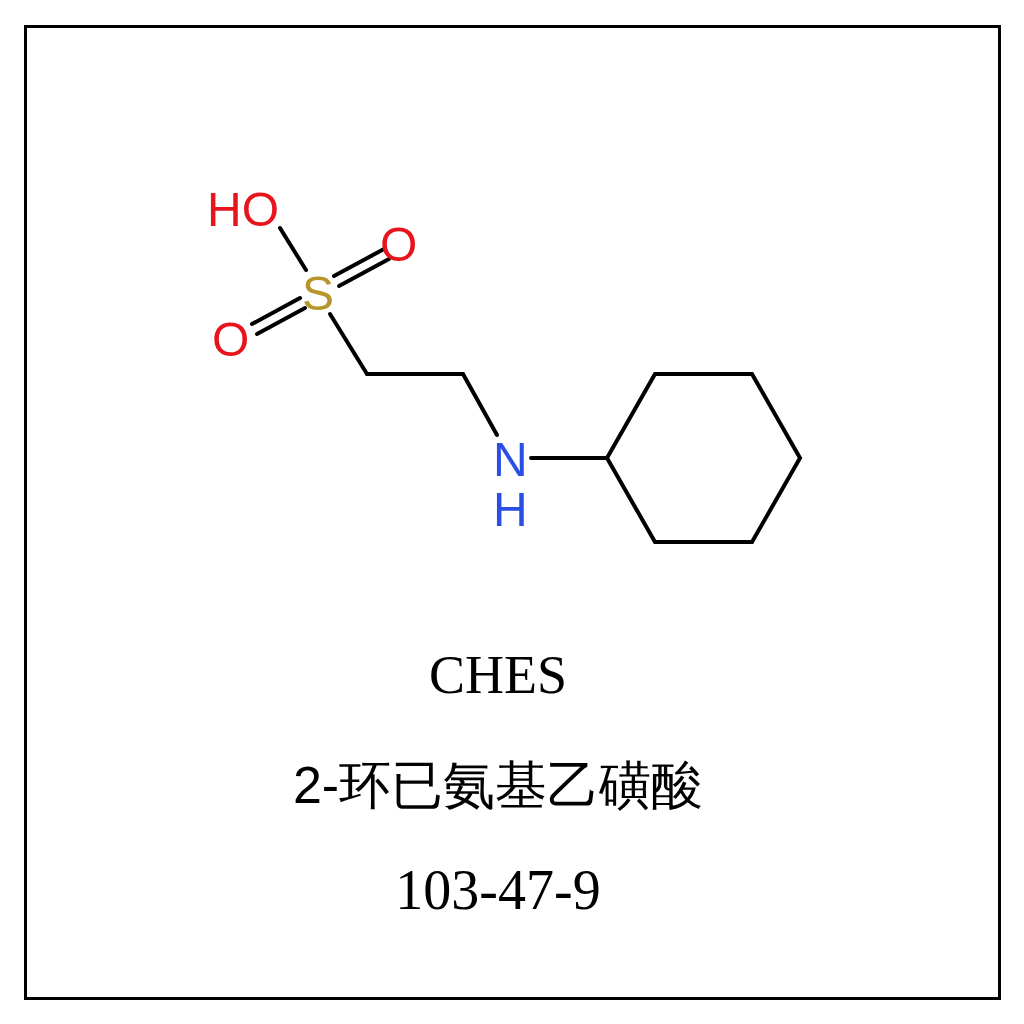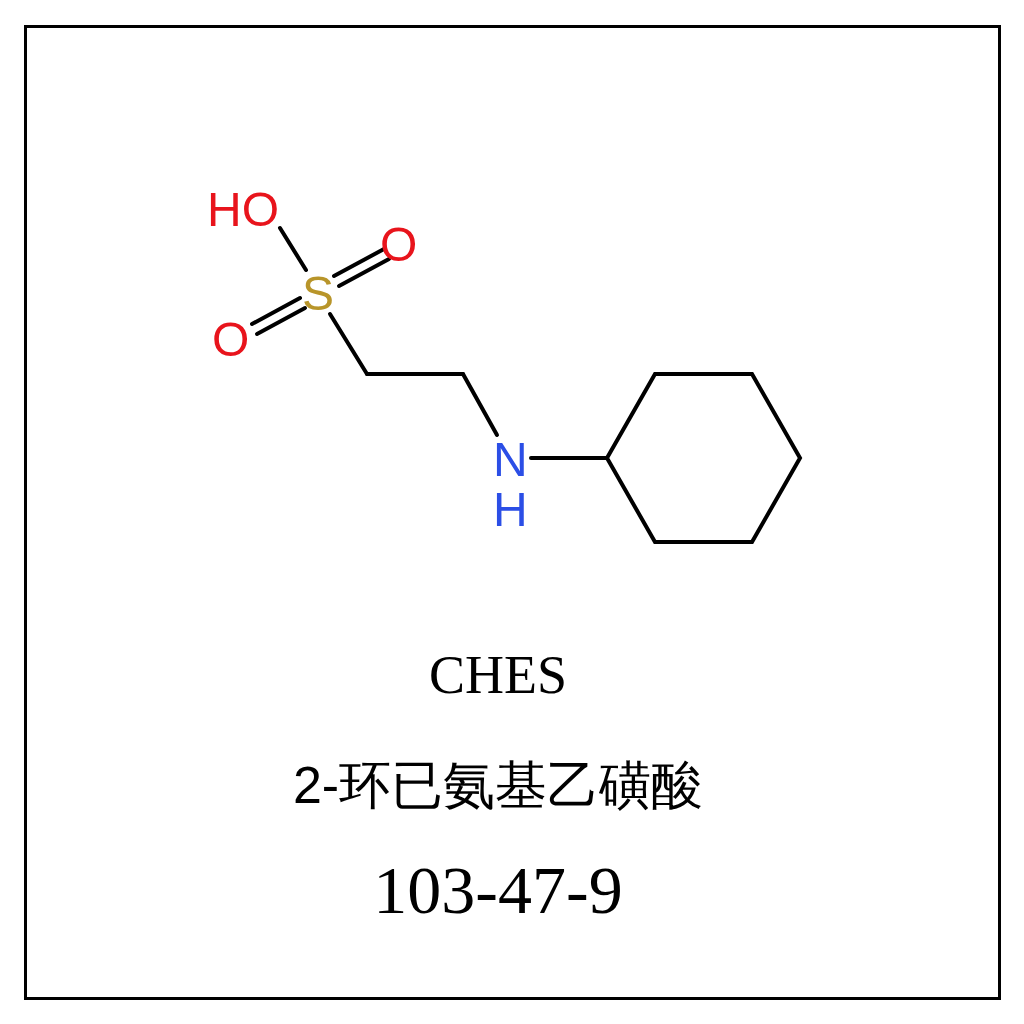--- a/index.html
+++ b/index.html
@@ -48,21 +48,21 @@
     }
     .cn-name {
       top: 750px;
       font-family: Liberation Sans, sans-serif;
       font-size: 52px;
       line-height: 70px;
     }
     .cas {
       top: 855px;
       font-family: "Liberation Serif", "DejaVu Serif", serif;
-      font-size: 68px;
+      font-size: 56px;
       line-height: 70px;
     }
   </style>
 </head>
 <body>
 
 <div class="frame"></div>
 
 <svg class="structure" viewBox="0 0 1024 1024" xmlns="http://www.w3.org/2000/svg">
   <g stroke="#000000" stroke-width="4" fill="none" stroke-linecap="round">

